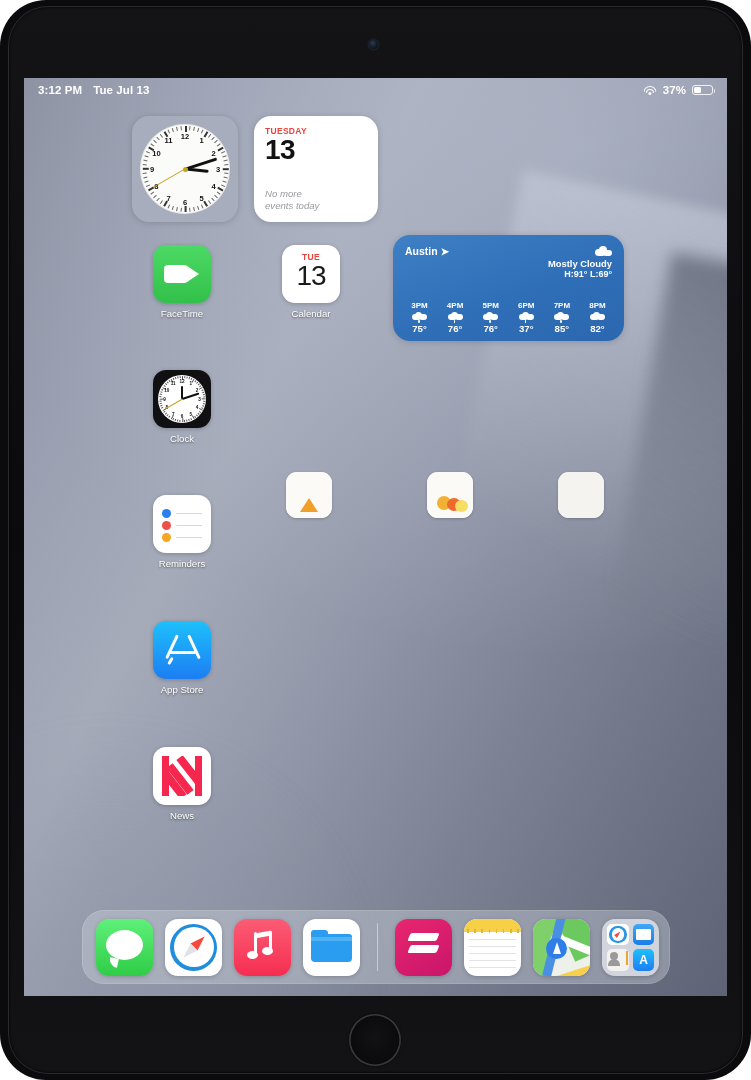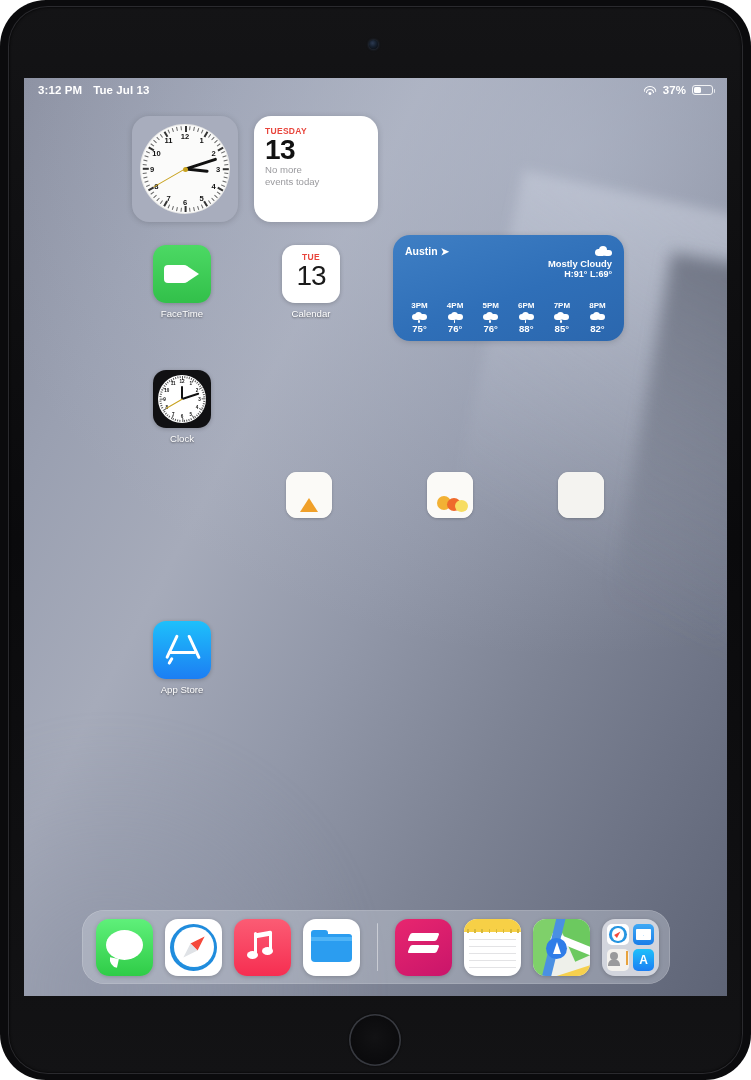--- a/index.html
+++ b/index.html
@@ -101,21 +101,21 @@
   .hand { position:absolute; left:50%; bottom:50%; transform-origin:50% 100%; border-radius:2px; }
   #h-hour { width:3.4px; height:24px; background:#111; margin-left:-1.7px; }
   #h-min  { width:2.8px; height:33px; background:#111; margin-left:-1.4px; }
   #h-sec  { width:1.2px; height:36px; background:#c8a21e; margin-left:-.6px; }
   #h-pin  { position:absolute; left:50%; top:50%; width:5px; height:5px; margin:-2.5px 0 0 -2.5px; border-radius:50%; background:#c8a21e; }
 
   
   #w-cal { left:230px; top:14px; width:124px; height:106px; background:#fff; padding:10px 11px; }
   .cal-dow { color:#e8453c; font-size:8.5px; font-weight:bold; letter-spacing:.3px; }
   .cal-day { color:#121212; font-size:28px; font-weight:bold; line-height:1.05; margin-top:-1px; letter-spacing:-.5px; }
-  .cal-note { color:#9a9a9e; font-size:9.6px; line-height:1.26; margin-top:0; }
+  .cal-note { color:#9a9a9e; font-size:9.6px; line-height:1.26; margin-top:24px;font-style:italic; }
 
   
   #w-empty { left:369px; top:14px; width:231px; height:106px; background:#9b9ba0; }
   .empty-txt { position:absolute; left:11px; bottom:10px; color:#fff; font-size:8.6px; font-weight:bold; }
 
   
   #w-weather {
     left:369px; top:133px; width:231px; height:106px;
     background:linear-gradient(160deg,#3f7fc4 0%,#2f6fb8 55%,#2b67ae 100%);
     color:#fff; padding:10px 12px 8px;
@@ -482,21 +482,21 @@
               <div class="deg">76°</div>
             </div>
             <div class="wx-h">
               <div class="t">6PM</div>
               <div class="mini-cloud">
                 <i class="b b1"></i>
                 <i class="b b2"></i>
                 <i class="b b3"></i>
                 <span class="rain"></span>
               </div>
-              <div class="deg">88°</div>
+              <div class="deg">37°</div>
             </div>
             <div class="wx-h">
               <div class="t">7PM</div>
               <div class="mini-cloud">
                 <i class="b b1"></i>
                 <i class="b b2"></i>
                 <i class="b b3"></i>
                 <span class="rain"></span>
               </div>
               <div class="deg">85°</div>
@@ -612,34 +612,65 @@
                 <div style="position: absolute; width: 8px; text-align: center; font-size: 4.6px; font-weight: bold; color: rgb(17, 17, 17); left: 20px; top: 4px;">12</div>
               </div>
             <div class="hand" style="width:2.4px;height:13px;background:#111;margin-left:-1.2px;"></div>
             <div class="hand" style="width:2px;height:18px;background:#111;margin-left:-1px;transform:rotate(72deg);"></div>
             <div class="hand" style="width:1px;height:19px;background:#c8a21e;margin-left:-.5px;transform:rotate(240deg);"></div>
           </div>
         </div>
         <div class="lbl">Clock</div>
       </div>
 
+      <div class="app" style="left:127px; top:393px;">
+        <div class="ico">
+          <div class="rem-bg"></div>
+          <div class="rem-row" style="top:14px;">
+              <span class="rem-dot" style="background:#2b7ef0;"></span>
+              <span class="rem-line"></span>
+            </div>
+          <div class="rem-row" style="top:26px;">
+              <span class="rem-dot" style="background:#f0504a;"></span>
+              <span class="rem-line"></span>
+            </div>
+          <div class="rem-row" style="top:38px;">
+              <span class="rem-dot" style="background:#f5a623;"></span>
+              <span class="rem-line"></span>
+            </div>
+        </div>
+        <div class="lbl">Reminders</div>
+      </div>
 
       <div class="app" style="left:127px; top:519px;">
         <div class="ico">
           <div class="as-bg"></div>
           <div class="as-a">
             <i style="left:10px;top:0;width:3.4px;height:26px;transform:rotate(25deg);transform-origin:top;"></i>
             <i style="left:21px;top:0;width:3.4px;height:26px;transform:rotate(-25deg);transform-origin:top;"></i>
             <i style="left:2px;top:16px;width:28px;height:3.4px;"></i>
             <i style="left:3px;top:22px;width:3.4px;height:8px;transform:rotate(30deg);"></i>
           </div>
         </div>
         <div class="lbl">App Store</div>
       </div>
 
+      <div class="app" style="left:127px; top:645px;">
+        <div class="ico">
+          <div class="news-bg"></div>
+          <div class="news-n">
+            <i style="left:0;top:0;width:7px;height:40px;"></i>
+            <i style="right:0;top:0;width:7px;height:40px;"></i>
+            <i style="left:2px;top:-4px;width:8px;height:50px;transform:rotate(-38deg);transform-origin:center;"></i>
+            <i style="left:14px;top:6px;width:8px;height:34px;transform:rotate(-38deg);"></i>
+            <i style="left:24px;top:-2px;width:8px;height:34px;transform:rotate(-38deg);"></i>
+          </div>
+        </div>
+        <div class="lbl">News</div>
+      </div>
 
       <div class="peek" style="left:30px; top:745px; opacity:0;"></div>
       <div class="peek" style="left:262px; top:370px;">
         <div style="position:absolute;inset:0;background:#fbfaf7;"></div>
         <div style="position:absolute;left:14px;top:26px;width:18px;height:14px;background:#f0a029;border-radius:3px 3px 0 0;clip-path:polygon(50% 0,100% 100%,0 100%);"></div>
       </div>
       <div class="peek" style="left:403px; top:370px;">
         <div style="position:absolute;inset:0;background:#fbfaf7;"></div>
         <div style="position:absolute;left:10px;top:24px;width:14px;height:14px;border-radius:50%;background:#f2b134;"></div>
         <div style="position:absolute;left:20px;top:26px;width:14px;height:13px;border-radius:50%;background:#ef6a2b;"></div>

